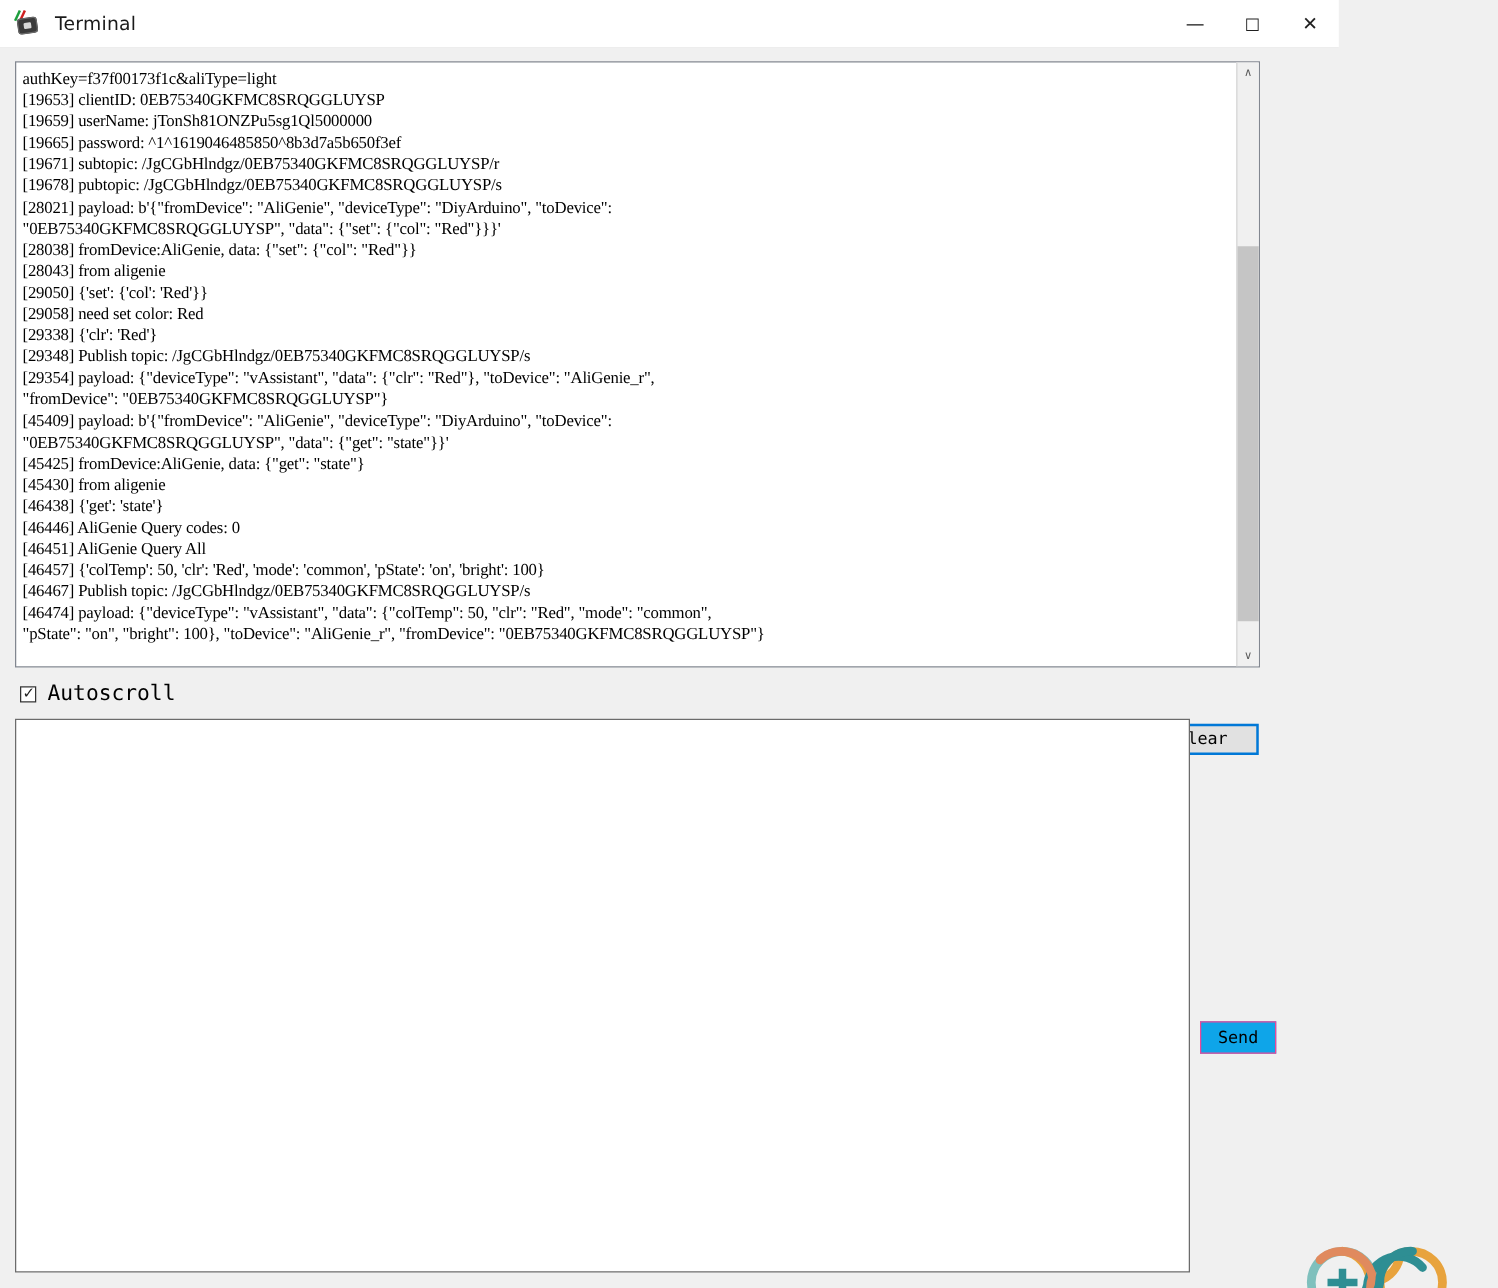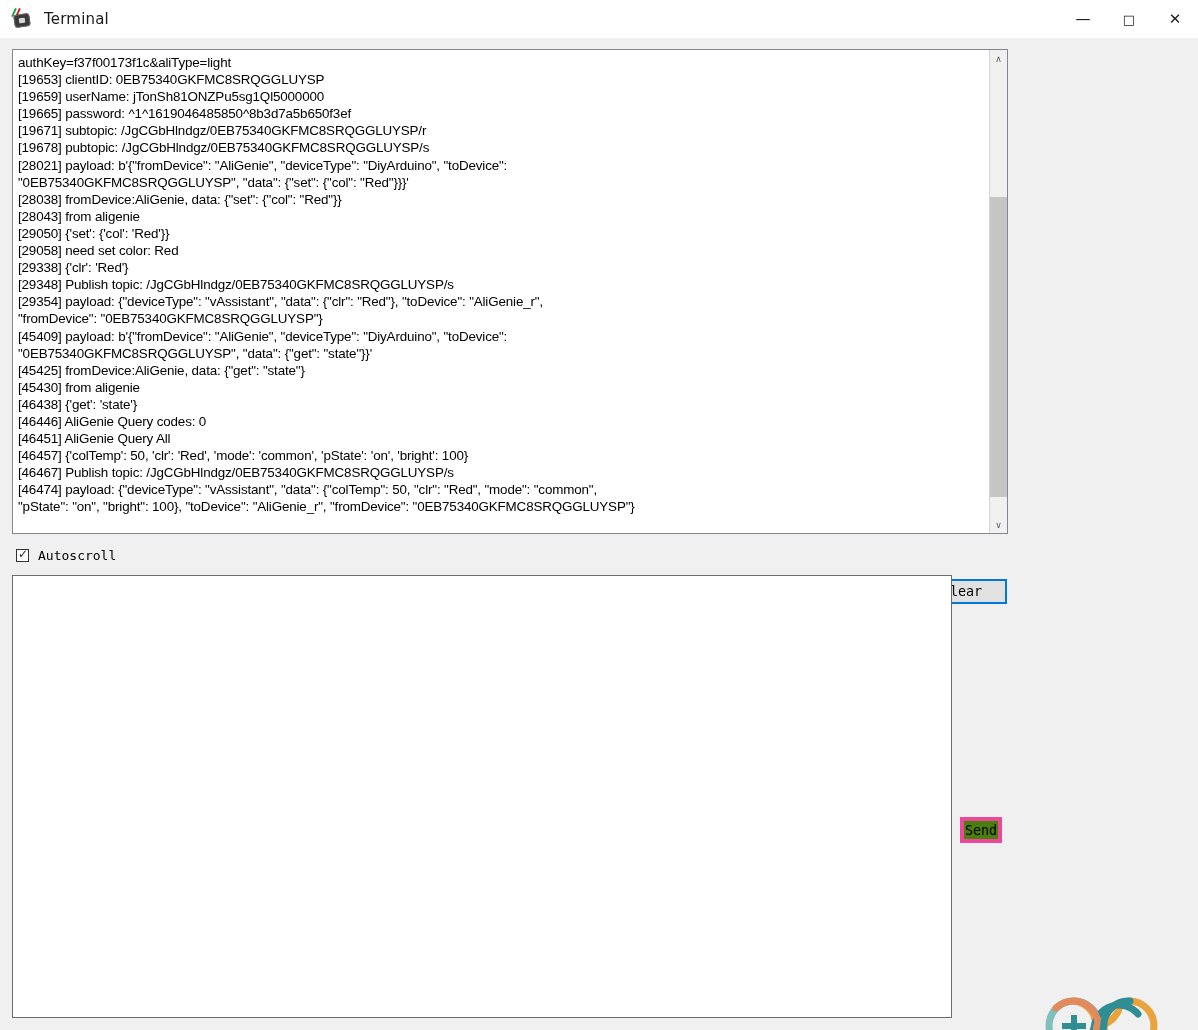--- a/index.html
+++ b/index.html
@@ -13,21 +13,21 @@
     font-family: "Liberation Sans", sans-serif;
     font-size: 13px;
     color: #000;
     overflow: hidden;
   }
 
   
   #titlebar {
     position: absolute;
     left: 0; top: 0;
-    width: 1198px;
+    width: 1071px;
     height: 38px;
     background: #ffffff;
     border-bottom: 1px solid #d8d8d8;
     display: flex;
     align-items: center;
   }
   #app-icon {
     width: 22px; height: 22px;
     margin-left: 11px;
     position: relative;
@@ -107,21 +107,21 @@
     height: 485px;
     background: #ffffff;
     border: 1px solid #828790;
     box-sizing: border-box;
     display: flex;
   }
   #log-text {
     flex: 1 1 auto;
     overflow: hidden;
     padding: 4px 0 12px 5px;
-    font-family: Liberation Sans, sans-serif;
+    font-family: Liberation Serif, serif;
     font-size: 13.4px;
     line-height: 17.1px;
     white-space: pre;
     color: #000;
     letter-spacing: -0.15px;
   }
   
   #log-scrollbar {
     flex: 0 0 auto;
     width: 17px;
@@ -214,21 +214,21 @@
     position: absolute;
     left: 1px; top: -2px;
     font-size: 12px;
     line-height: 13px;
     color: #1c1c1c;
     font-family: "DejaVu Sans", sans-serif;
   }
   #autoscroll-label {
     margin-left: 9px;
     font-family: "DejaVu Sans Mono", monospace;
-    font-size: 13px;
+    font-size: 17px;
     color: #000;
   }
   #clear-button {
     position: absolute;
     left: 917px; top: 541px;
     width: 90px;
     height: 25px;
     background: #e1e1e1;
     border: 2px solid #0078d7;
     box-sizing: border-box;
@@ -256,24 +256,24 @@
     padding: 4px 5px;
     color: #000;
     outline: none;
     resize: none;
     overflow: hidden;
     white-space: pre;
   }
   #send-button {
     position: absolute;
     left: 960px; top: 779px;
-    width: 42px;
+    width: 61px;
     height: 26px;
-    background: #4d7c0f;
-    border: 4px solid #ec4899;
+    background: #0ea5e9;
+    border: 1px solid #ec4899;
     box-sizing: border-box;
     font-family: "DejaVu Sans Mono", monospace;
     font-size: 13.4px;
     color: #000;
     display: flex;
     align-items: center;
     justify-content: center;
     padding: 0;
     cursor: default;
   }

